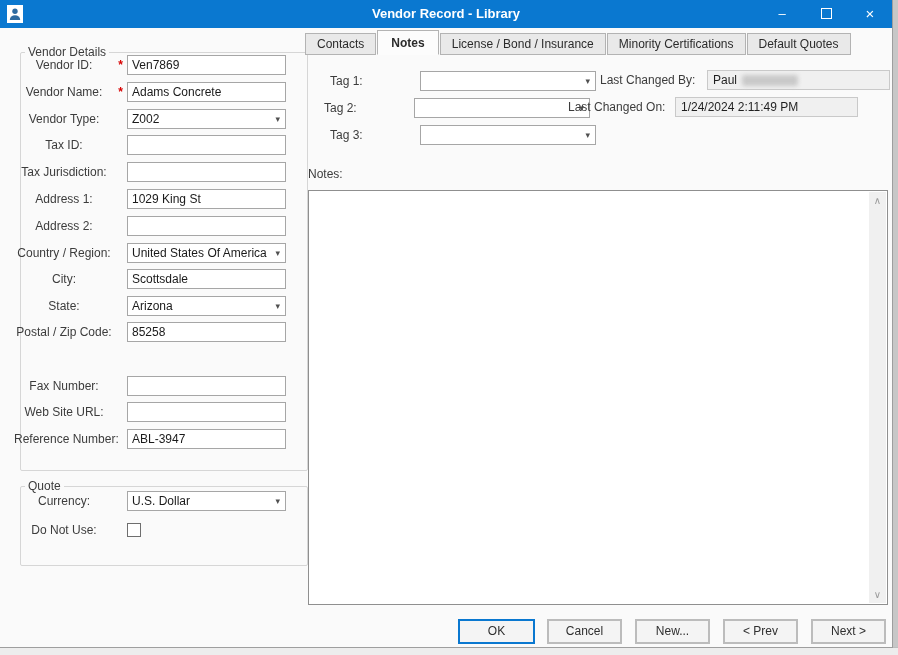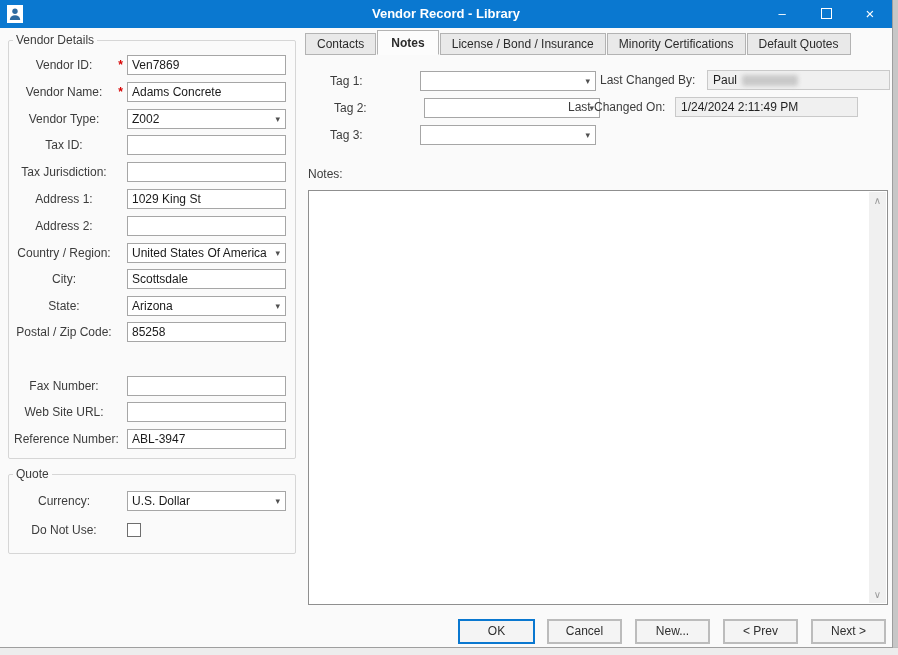--- a/index.html
+++ b/index.html
@@ -9,21 +9,21 @@
   .bottom-strip{position:absolute;left:0;bottom:0;width:898px;height:7px;background:#ededed;border-top:1px solid #bdbdbd;}
   .window{position:absolute;left:0;top:0;width:893px;height:648px;background:#fafafa;border-right:1px solid #9e9e9e;border-bottom:1px solid #9e9e9e;box-sizing:border-box;}
   .titlebar{position:absolute;left:0;top:0;width:100%;height:28px;background:#0a78d0;}
   .title-text{position:absolute;left:0;top:0;width:100%;height:28px;line-height:28px;text-align:center;color:#fff;font-weight:bold;font-size:13px;}
   .app-icon{position:absolute;left:7px;top:5px;width:16px;height:18px;background:#fff;display:flex;align-items:center;justify-content:center;}
   .win-btn{position:absolute;top:0;width:44px;height:28px;color:#fff;text-align:center;line-height:28px;font-size:13px;cursor:default;}
   .btn-min{right:88px;}
   .btn-max{right:44px;}
   .btn-close{right:0;font-size:15px;}
   .max-glyph{display:inline-block;width:9px;height:9px;border:1px solid #fff;vertical-align:middle;margin-top:-3px;}
-  fieldset{position:absolute;border:1px solid #d6d6d6;border-radius:2px;margin:0;padding:0;background:transparent;}
+  fieldset{position:absolute;border:1px solid #d6d6d6;border-radius:2px;margin:12px;padding:0;background:transparent;}
   legend{font-size:12px;color:#3c3c3c;margin-left:4px;padding:0 3px;}
   .fs-details{left:8px;top:33px;width:286px;height:424px;}
   .fs-quote{left:8px;top:467px;width:286px;height:85px;}
   .lrow{position:absolute;left:14px;width:276px;height:20px;display:flex;align-items:center;}
   .lrow .lbl{width:100px;text-align:center;color:#3c3c3c;white-space:nowrap;}
   .lrow .req{width:13px;text-align:center;color:#d80000;font-weight:bold;font-size:12px;}
   .txt-input{width:159px;height:20px;box-sizing:border-box;border:1px solid #a6a6a6;background:#fff;font-family:inherit;font-size:12px;color:#1a1a1a;padding:1px 4px;}
   .combo{width:159px;height:20px;box-sizing:border-box;border:1px solid #a6a6a6;background:#fff;display:flex;align-items:center;justify-content:space-between;padding:0 5px 0 4px;cursor:default;}
   .combo .val{color:#1a1a1a;white-space:nowrap;overflow:hidden;}
   .combo .arrow{color:#505050;font-size:9px;}
@@ -176,21 +176,21 @@
       <div class="tab">Default Quotes</div>
     </div>
 
     <div class="rrow" style="left:330px;top:71px;width:266px">
       <span class="lbl" style="width:80px">Tag 1:</span>
       <div class="combo" style="width:176px;margin-left:10px">
         <span class="val"></span>
         <span class="arrow">▾</span>
       </div>
     </div>
-    <div class="rrow" style="left:334px;top:98px;width:266px">
+    <div class="rrow" style="left:324px;top:98px;width:266px">
       <span class="lbl" style="width:80px">Tag 2:</span>
       <div class="combo" style="width:176px;margin-left:10px">
         <span class="val"></span>
         <span class="arrow">▾</span>
       </div>
     </div>
     <div class="rrow" style="left:330px;top:125px;width:266px">
       <span class="lbl" style="width:80px">Tag 3:</span>
       <div class="combo" style="width:176px;margin-left:10px">
         <span class="val"></span>

